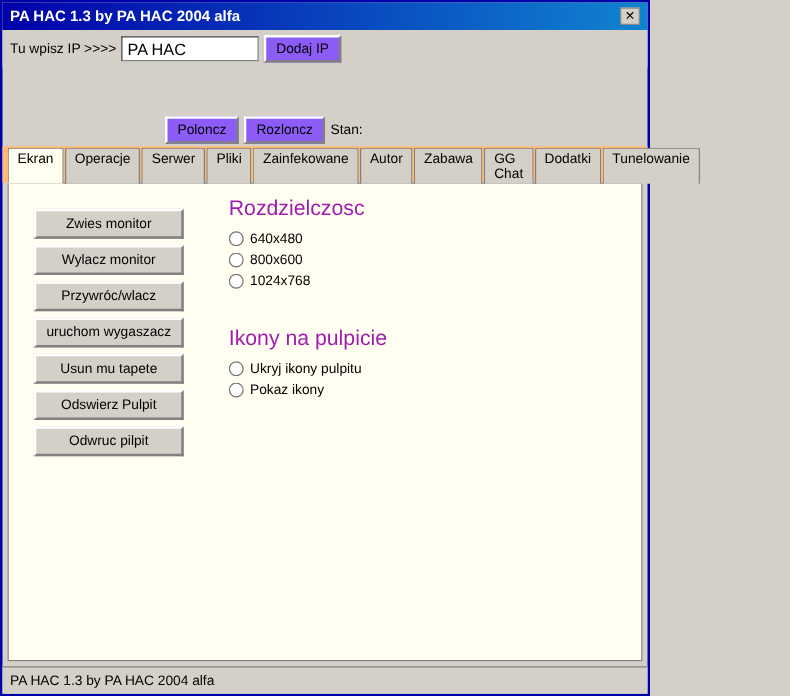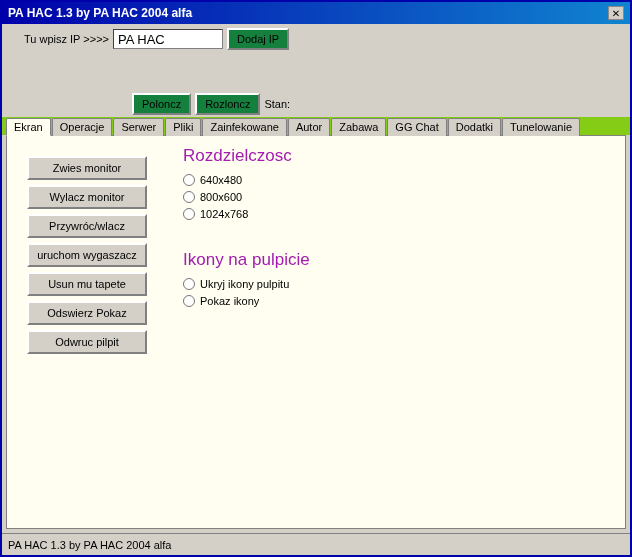--- a/index.html
+++ b/index.html
@@ -5,21 +5,21 @@
     * { box-sizing: border-box; margin: 0; padding: 0; }
     body {
       font-family: 'MS Sans Serif', Tahoma, Arial, sans-serif;
       font-size: 11px;
       background: #d4d0c8;
       width: 632px;
       height: 557px;
       overflow: hidden;
     }
     .window {
-      width: 632px;
+      width: 520px;
       height: 557px;
       border: 2px solid #0000aa;
       display: flex;
       flex-direction: column;
       background: #d4d0c8;
     }
     .title-bar {
       background: linear-gradient(to right, #0000aa, #1084d0);
       color: white;
       padding: 3px 6px;
@@ -36,21 +36,21 @@
       color: #000;
       width: 16px;
       height: 14px;
       font-size: 10px;
       cursor: pointer;
       display: flex;
       align-items: center;
       justify-content: center;
     }
     .toolbar {
-      padding: 4px 22px;
+      padding: 4px 6px;
       display: flex;
       align-items: center;
       gap: 4px;
       background: #d4d0c8;
     }
     .toolbar-label {
       font-size: 11px;
     }
     .ip-input {
       width: 110px;
@@ -58,21 +58,21 @@
       border: 1px solid #808080;
       border-top-color: #404040;
       border-left-color: #404040;
       background: white;
       padding: 1px 4px;
       font-size: 13px;
     }
     .btn {
       height: 22px;
       padding: 1px 8px;
-      background: #15803d;
+      background: #8b5cf6;
       border: 2px solid;
       border-color: #ffffff #808080 #808080 #ffffff;
       border-top-color: #ffffff;
       border-left-color: #ffffff;
       border-right-color: #808080;
       border-bottom-color: #808080;
       font-size: 11px;
       cursor: pointer;
       font-family: 'MS Sans Serif', Tahoma, Arial, sans-serif;
     }
@@ -83,21 +83,21 @@
       padding: 2px 6px;
       margin-top: 37px;
     }
     .stan-label {
       font-size: 11px;
     }
     .tabs-bar {
       display: flex;
       flex-wrap: nowrap;
       padding: 0 4px;
-      background: #84cc16;
+      background: #fdba74;
       gap: 1px;
     }
     .tab {
       padding: 2px 7px;
       background: #d4d0c8;
       border: 1px solid #808080;
       border-bottom: none;
       font-size: 11px;
       cursor: pointer;
       border-top-left-radius: 2px;
@@ -215,21 +215,21 @@
     </div>
 
   <div class="content-area">
 
     <div class="left-panel" id="left-buttons">
         <button class="left-btn">Zwies monitor</button>
         <button class="left-btn">Wylacz monitor</button>
         <button class="left-btn">Przywróc/wlacz</button>
         <button class="left-btn">uruchom wygaszacz</button>
         <button class="left-btn">Usun mu tapete</button>
-        <button class="left-btn">Odswierz Pokaz</button>
+        <button class="left-btn">Odswierz Pulpit</button>
         <button class="left-btn">Odwruc pilpit</button>
       </div>
 
     <div class="right-panel">
       <div class="section-title">Rozdzielczosc</div>
       <div class="radio-group" id="resolution-radios">
           <div class="radio-item">
             <input type="radio" name="resolution" style=""> 
             <span>640x480</span>
           </div>

